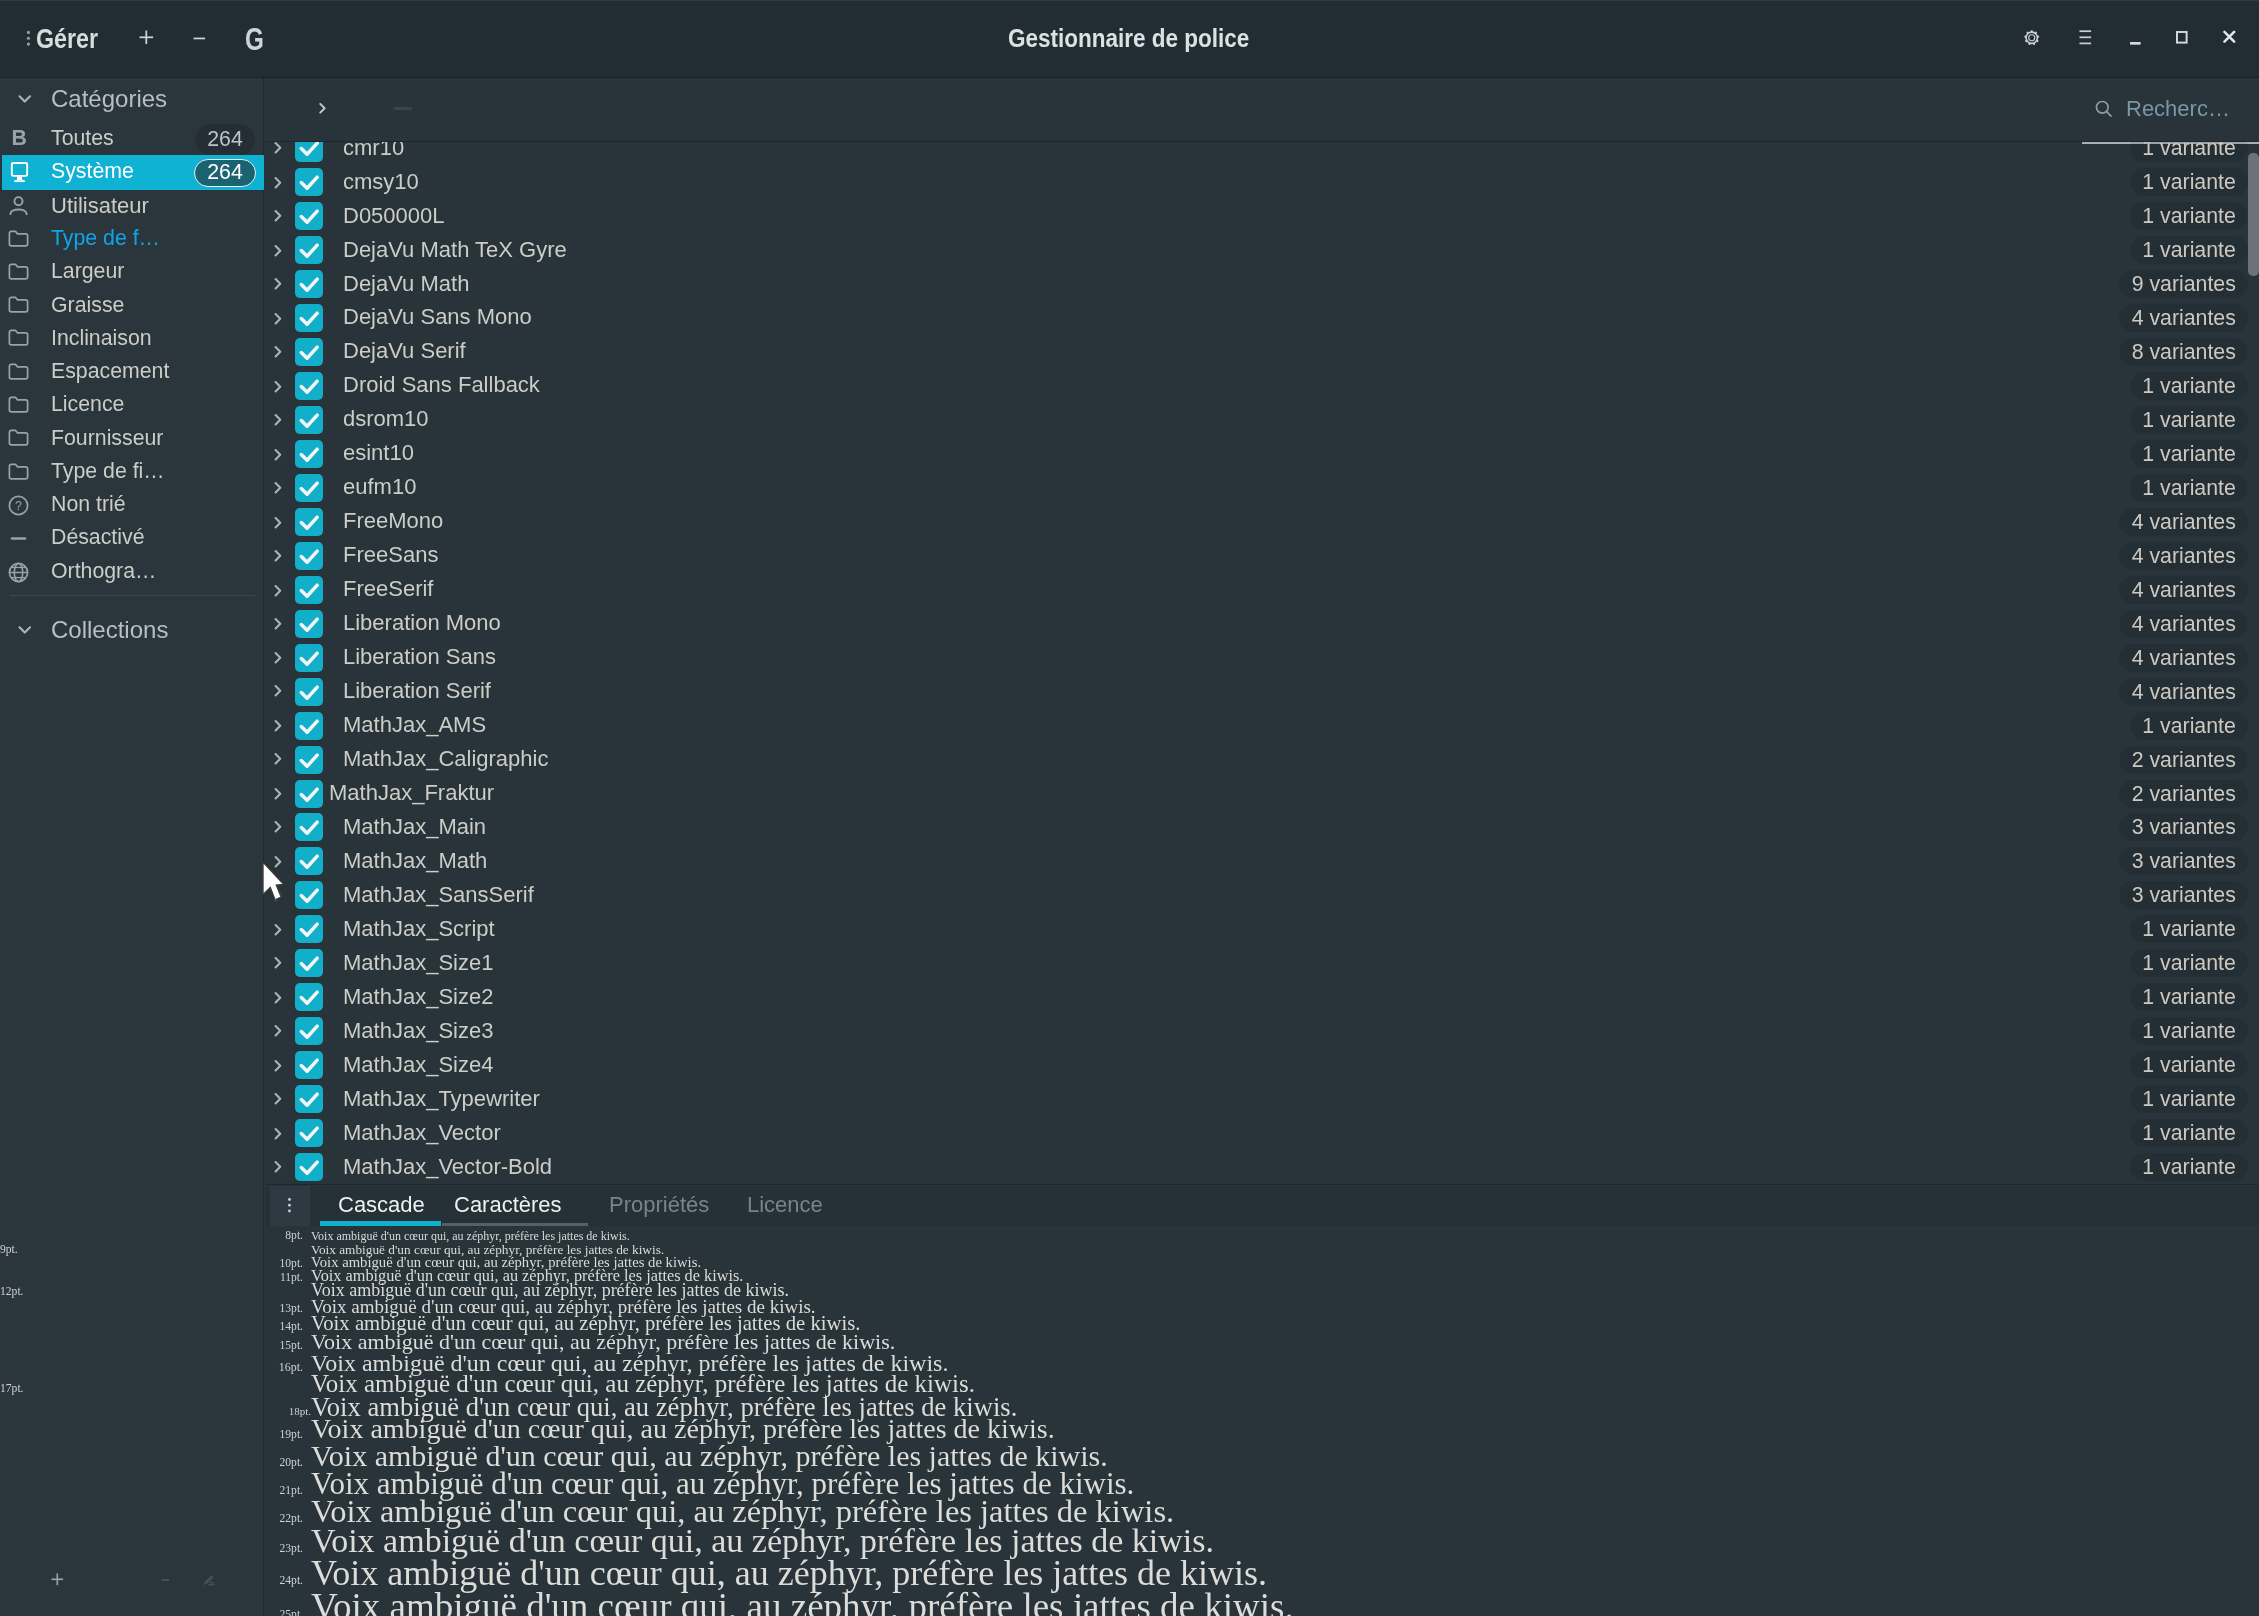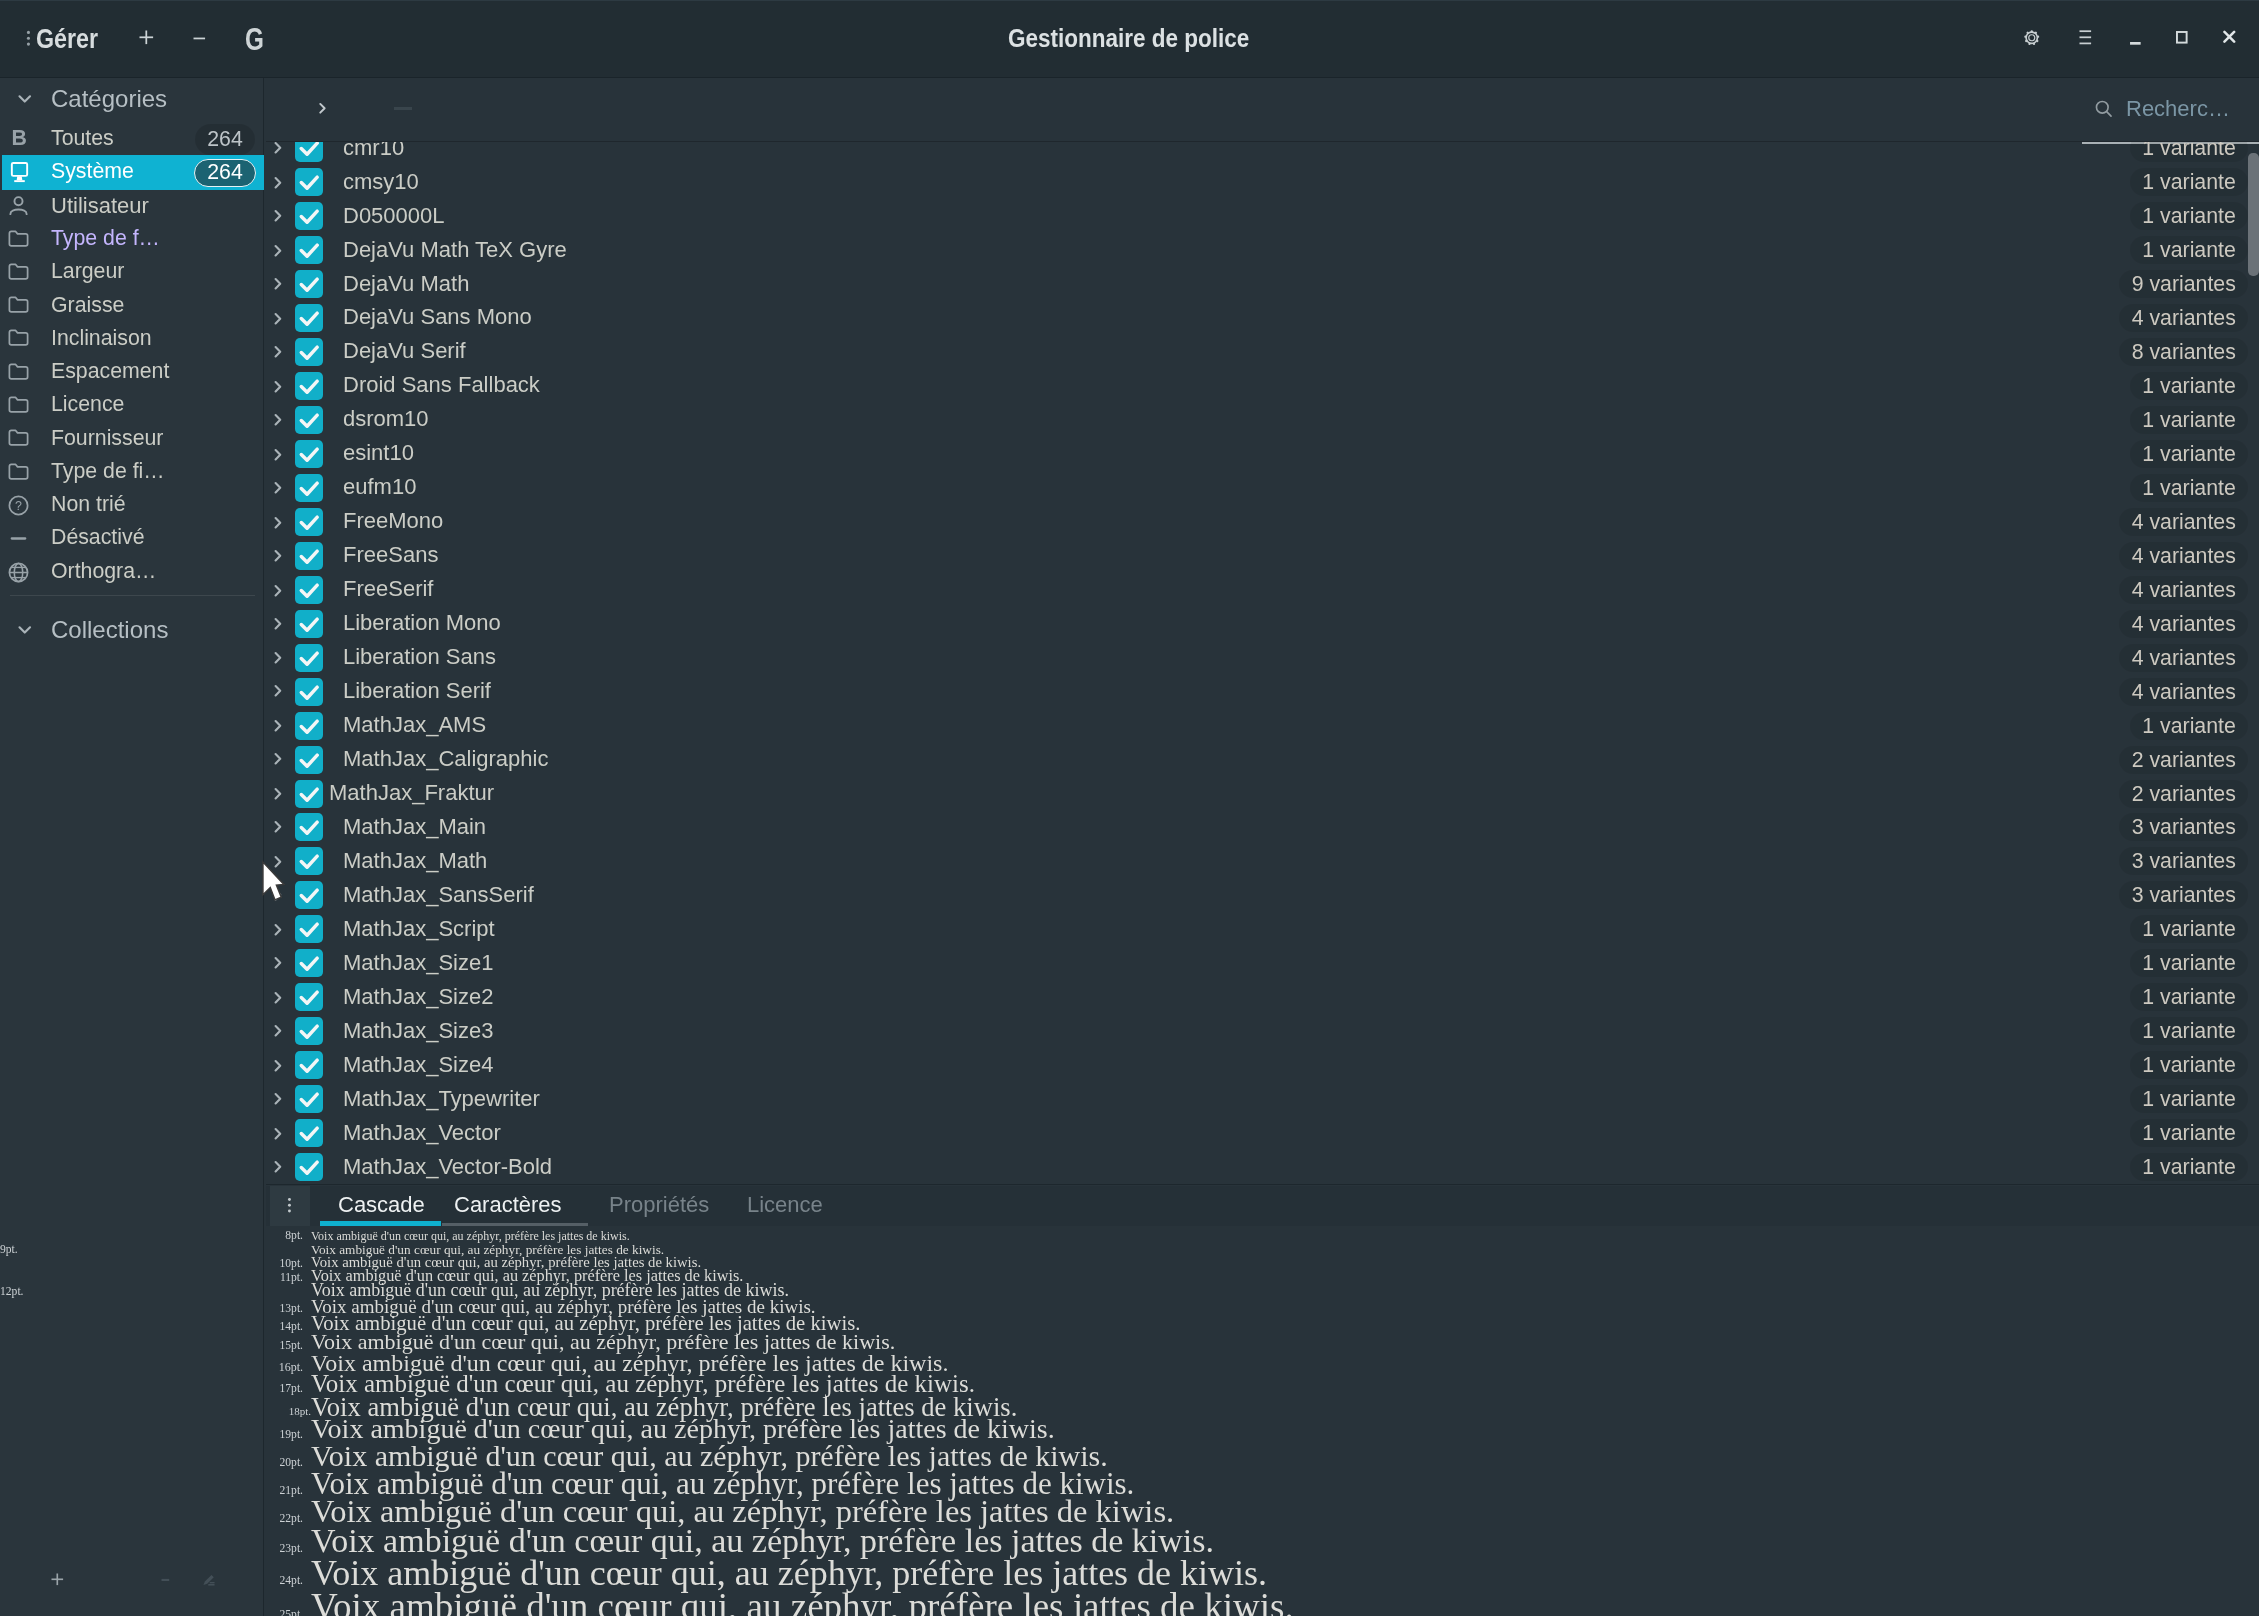--- a/index.html
+++ b/index.html
@@ -101,21 +101,21 @@
       <circle cx="12" cy="7.5" r="4.2" fill="none" stroke="#98a2a8" stroke-width="2"></circle>
       <path d="M 3.5 21 C 3.5 14.5 20.5 14.5 20.5 21" fill="none" stroke="#98a2a8" stroke-width="2" stroke-linecap="round"></path>
     </svg>
   </div>
 <div class="abs" style="left:51px;top:195px;font-size:22px;color:#cbcdc6">Utilisateur</div>
 <div class="abs" style="left:6.8px;top:228px;width:25px;text-align:center">
     <svg width="23" height="21.3" viewBox="0 0 24 22">
       <path d="M 2.5 5.5 Q 2.5 3.5 4.5 3.5 L 9 3.5 L 11 6 L 19.5 6 Q 21.5 6 21.5 8 L 21.5 16.5 Q 21.5 18.5 19.5 18.5 L 4.5 18.5 Q 2.5 18.5 2.5 16.5 Z" fill="none" stroke="#98a2a8" stroke-width="1.8" stroke-linejoin="round"></path>
     </svg>
   </div>
-<div class="abs" style="left:51px;top:228px;font-size:21.3px;color:#c4b5fd">Type de f…</div>
+<div class="abs" style="left:51px;top:228px;font-size:21.3px;color:#0ea5e9">Type de f…</div>
 <div class="abs" style="left:6.8px;top:261px;width:25px;text-align:center">
     <svg width="23" height="21.3" viewBox="0 0 24 22">
       <path d="M 2.5 5.5 Q 2.5 3.5 4.5 3.5 L 9 3.5 L 11 6 L 19.5 6 Q 21.5 6 21.5 8 L 21.5 16.5 Q 21.5 18.5 19.5 18.5 L 4.5 18.5 Q 2.5 18.5 2.5 16.5 Z" fill="none" stroke="#98a2a8" stroke-width="1.8" stroke-linejoin="round"></path>
     </svg>
   </div>
 <div class="abs" style="left:51px;top:261px;font-size:21.3px;color:#cbcdc6">Largeur</div>
 <div class="abs" style="left:6.8px;top:294px;width:25px;text-align:center">
     <svg width="23" height="21.3" viewBox="0 0 24 22">
       <path d="M 2.5 5.5 Q 2.5 3.5 4.5 3.5 L 9 3.5 L 11 6 L 19.5 6 Q 21.5 6 21.5 8 L 21.5 16.5 Q 21.5 18.5 19.5 18.5 L 4.5 18.5 Q 2.5 18.5 2.5 16.5 Z" fill="none" stroke="#98a2a8" stroke-width="1.8" stroke-linejoin="round"></path>
     </svg>
@@ -618,21 +618,21 @@
 <div class="abs" style="left:0;width:303px;text-align:left;top:1286px;font-family:'Liberation Serif',serif;font-size:11.6px;color:#ccd1d4">12pt.</div>
 <div class="abs" style="left:311px;top:1281px;font-family:'Liberation Serif',serif;font-size:18px;color:#dcdcd8">Voix ambiguë d'un cœur qui, au zéphyr, préfère les jattes de kiwis.</div>
 <div class="abs" style="left:0;width:303px;text-align:right;top:1303px;font-family:'Liberation Serif',serif;font-size:11.6px;color:#ccd1d4">13pt.</div>
 <div class="abs" style="left:311px;top:1297px;font-family:'Liberation Serif',serif;font-size:19px;color:#dcdcd8">Voix ambiguë d'un cœur qui, au zéphyr, préfère les jattes de kiwis.</div>
 <div class="abs" style="left:0;width:303px;text-align:right;top:1321px;font-family:'Liberation Serif',serif;font-size:11.6px;color:#ccd1d4">14pt.</div>
 <div class="abs" style="left:311px;top:1313px;font-family:'Liberation Serif',serif;font-size:20.7px;color:#dcdcd8">Voix ambiguë d'un cœur qui, au zéphyr, préfère les jattes de kiwis.</div>
 <div class="abs" style="left:0;width:303px;text-align:right;top:1340px;font-family:'Liberation Serif',serif;font-size:11.6px;color:#ccd1d4">15pt.</div>
 <div class="abs" style="left:311px;top:1331px;font-family:'Liberation Serif',serif;font-size:22px;color:#dcdcd8">Voix ambiguë d'un cœur qui, au zéphyr, préfère les jattes de kiwis.</div>
 <div class="abs" style="left:0;width:303px;text-align:right;top:1361px;font-family:'Liberation Serif',serif;font-size:12px;color:#ccd1d4">16pt.</div>
 <div class="abs" style="left:311px;top:1351px;font-family:'Liberation Serif',serif;font-size:24px;color:#dcdcd8">Voix ambiguë d'un cœur qui, au zéphyr, préfère les jattes de kiwis.</div>
-<div class="abs" style="left:0;width:303px;text-align:right;top:1383px;font-family:'Liberation Serif',serif;font-size:11.6px;color:#ccd1d4">17pt.</div>
+<div class="abs" style="left:0;width:303px;top:1383px;font-family:'Liberation Serif',serif;font-size:11.6px;color:#ccd1d4">17pt.</div>
 <div class="abs" style="left:311px;top:1371px;font-family:'Liberation Serif',serif;font-size:25px;color:#dcdcd8">Voix ambiguë d'un cœur qui, au zéphyr, préfère les jattes de kiwis.</div>
 <div class="abs" style="left:8px;width:303px;text-align:right;top:1406px;font-family:'Liberation Serif',serif;font-size:11px;color:#ccd1d4">18pt.</div>
 <div class="abs" style="left:311px;top:1394px;font-family:'Liberation Serif',serif;font-size:26.6px;color:#dcdcd8">Voix ambiguë d'un cœur qui, au zéphyr, préfère les jattes de kiwis.</div>
 <div class="abs" style="left:0;width:303px;text-align:right;top:1429px;font-family:'Liberation Serif',serif;font-size:11.6px;color:#ccd1d4">19pt.</div>
 <div class="abs" style="left:311px;top:1415px;font-family:'Liberation Serif',serif;font-size:28px;color:#dcdcd8">Voix ambiguë d'un cœur qui, au zéphyr, préfère les jattes de kiwis.</div>
 <div class="abs" style="left:0;width:303px;text-align:right;top:1457px;font-family:'Liberation Serif',serif;font-size:11.6px;color:#ccd1d4">20pt.</div>
 <div class="abs" style="left:311px;top:1441px;font-family:'Liberation Serif',serif;font-size:30px;color:#dcdcd8">Voix ambiguë d'un cœur qui, au zéphyr, préfère les jattes de kiwis.</div>
 <div class="abs" style="left:0;width:303px;text-align:right;top:1485px;font-family:'Liberation Serif',serif;font-size:11.6px;color:#ccd1d4">21pt.</div>
 <div class="abs" style="left:311px;top:1468px;font-family:'Liberation Serif',serif;font-size:31px;color:#dcdcd8">Voix ambiguë d'un cœur qui, au zéphyr, préfère les jattes de kiwis.</div>
 <div class="abs" style="left:0;width:303px;text-align:right;top:1513px;font-family:'Liberation Serif',serif;font-size:11.6px;color:#ccd1d4">22pt.</div>

